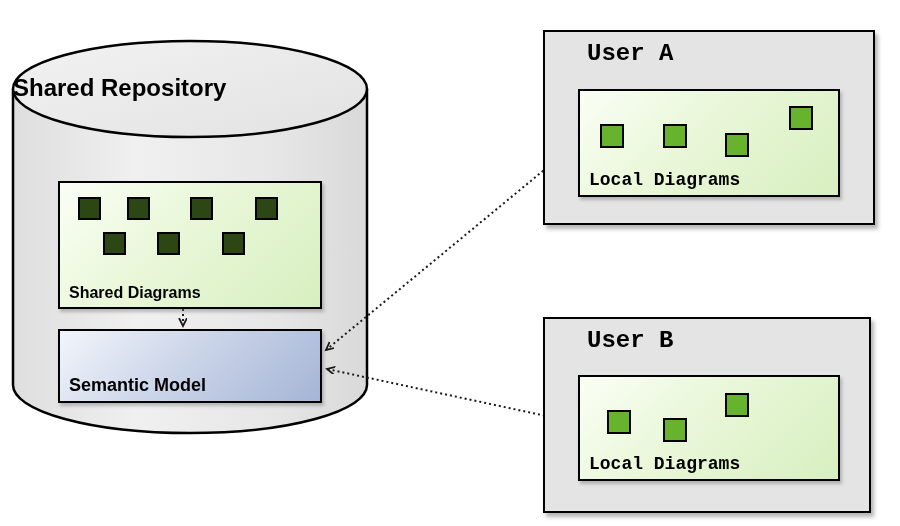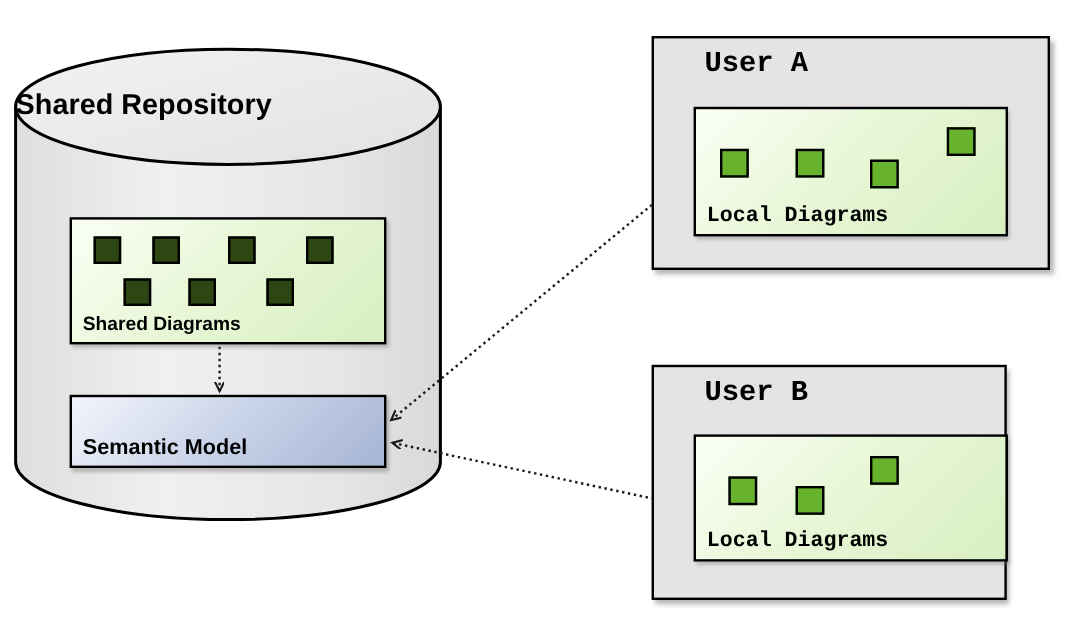--- a/index.html
+++ b/index.html
@@ -90,47 +90,47 @@
 
     <g id="arrows-layer">
         <line x1="183" y1="289" x2="183" y2="326" stroke="#1a1a1a" stroke-width="2" stroke-dasharray="2 3" marker-end="url(#arrowhead)"></line>
         <line x1="578" y1="142" x2="326" y2="350" stroke="#1a1a1a" stroke-width="2" stroke-dasharray="2 3" marker-end="url(#arrowhead)"></line>
         <line x1="579" y1="423" x2="327" y2="369" stroke="#1a1a1a" stroke-width="2" stroke-dasharray="2 3" marker-end="url(#arrowhead)"></line>
       </g>
   </svg>
 
   <div class="repo-title">Shared Repository</div>
 
-  <div class="box green-box" id="shared-diagrams-box" style="left:58px; top:181px; width:264px; height:106px;">
+  <div class="box green-box" id="shared-diagrams-box" style="left:58px; top:181px; width:264px; height:128px;">
     <div class="box-label">Shared Diagrams</div>
   <div class="square" style="left: 18px; top: 14px; width: 23px; height: 23px; background: rgb(45, 71, 20);"></div>
       <div class="square" style="left: 67px; top: 14px; width: 23px; height: 23px; background: rgb(45, 71, 20);"></div>
       <div class="square" style="left: 130px; top: 14px; width: 23px; height: 23px; background: rgb(45, 71, 20);"></div>
       <div class="square" style="left: 195px; top: 14px; width: 23px; height: 23px; background: rgb(45, 71, 20);"></div>
       <div class="square" style="left: 43px; top: 49px; width: 23px; height: 23px; background: rgb(45, 71, 20);"></div>
       <div class="square" style="left: 97px; top: 49px; width: 23px; height: 23px; background: rgb(45, 71, 20);"></div>
       <div class="square" style="left: 162px; top: 49px; width: 23px; height: 23px; background: rgb(45, 71, 20);"></div>
     </div>
 
-  <div class="box semantic-box" style="left:58px; top:329px; width:264px; height:61px;">
+  <div class="box semantic-box" style="left:58px; top:329px; width:264px; height:74px;">
     <div class="box-label lg">Semantic Model</div>
   </div>
 
   <div class="box user-panel" style="left:543px; top:30px; width:332px; height:195px;">
     <div class="user-title">User A</div>
     <div class="box green-box" style="position:absolute; left:33px; top:57px; width:262px; height:108px;">
       <div class="box-label lg">Local Diagrams</div>
     <div class="square" style="left: 20px; top: 33px; width: 24px; height: 24px; background: rgb(104, 179, 45);"></div>
         <div class="square" style="left: 83px; top: 33px; width: 24px; height: 24px; background: rgb(104, 179, 45);"></div>
         <div class="square" style="left: 145px; top: 42px; width: 24px; height: 24px; background: rgb(104, 179, 45);"></div>
         <div class="square" style="left: 209px; top: 15px; width: 24px; height: 24px; background: rgb(104, 179, 45);"></div>
       </div>
   </div>
 
-  <div class="box user-panel" style="left:543px; top:304px; width:296px; height:196px;">
+  <div class="box user-panel" style="left:543px; top:317px; width:328px; height:196px;">
     <div class="user-title">User B</div>
     <div class="box green-box" style="position:absolute; left:33px; top:56px; width:262px; height:106px;">
       <div class="box-label lg">Local Diagrams</div>
     <div class="square" style="left: 27px; top: 33px; width: 24px; height: 24px; background: rgb(104, 179, 45);"></div>
         <div class="square" style="left: 83px; top: 41px; width: 24px; height: 24px; background: rgb(104, 179, 45);"></div>
         <div class="square" style="left: 145px; top: 16px; width: 24px; height: 24px; background: rgb(104, 179, 45);"></div>
       </div>
   </div>
 
 </div>

